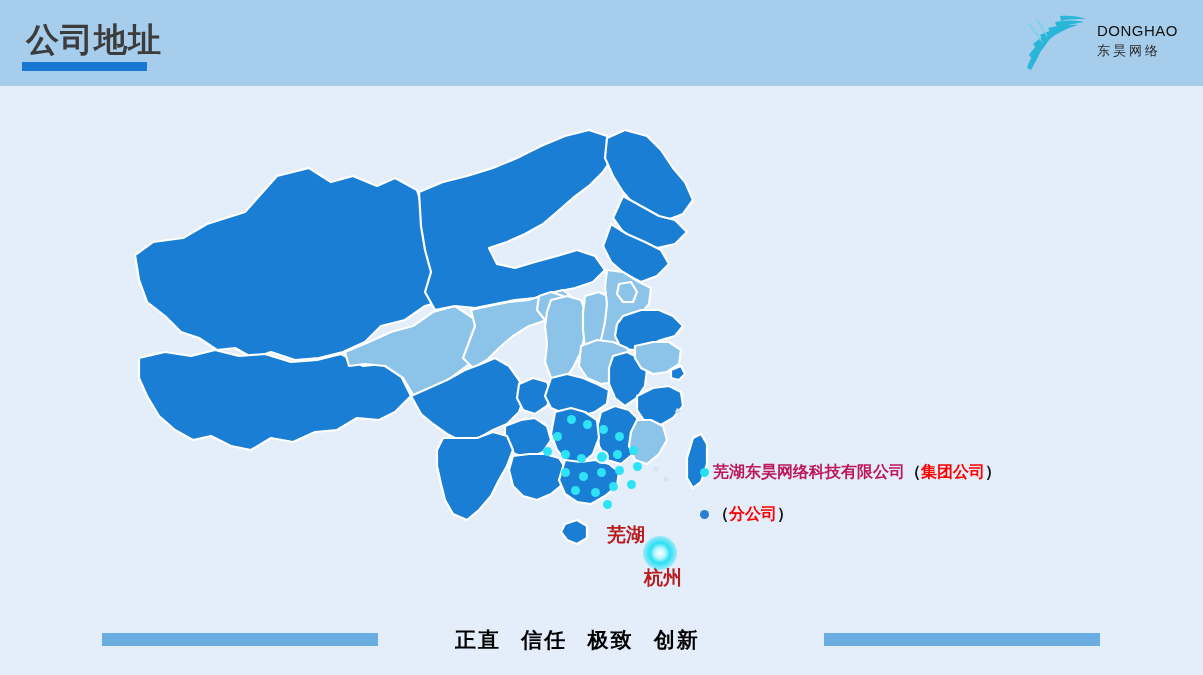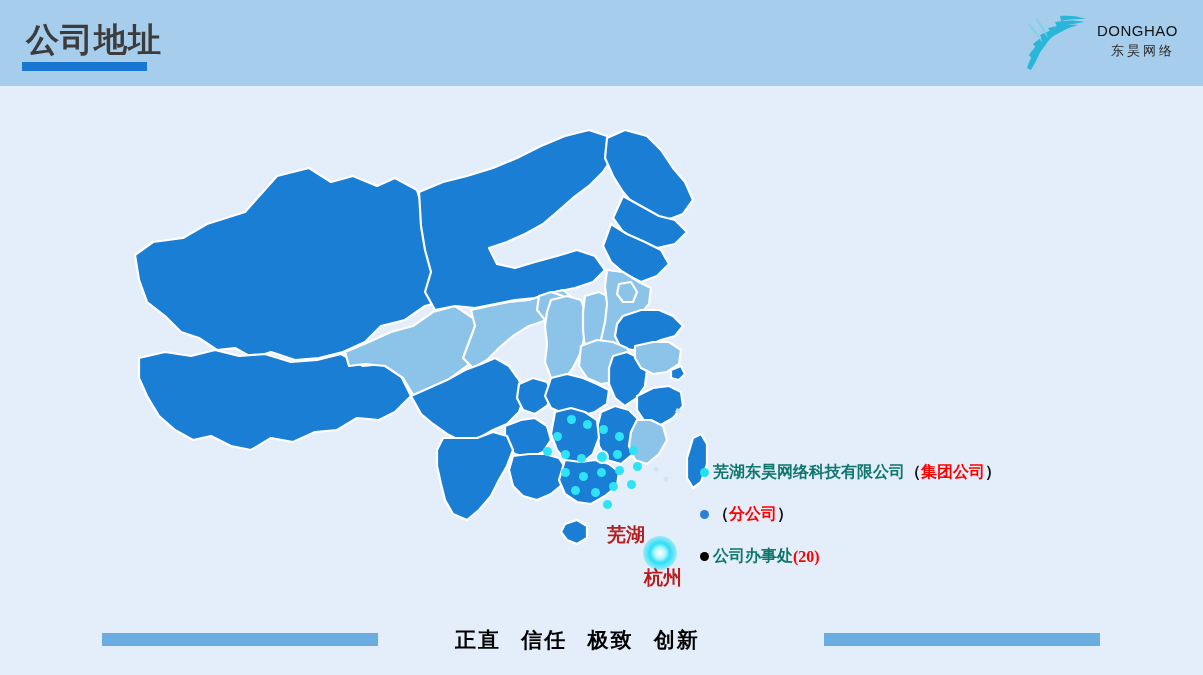--- a/index.html
+++ b/index.html
@@ -32,21 +32,21 @@
   
   #logo { position: absolute; right: 18px; top: 8px; width: 170px; height: 66px; }
   #logo-fan { position: absolute; left: 0; top: 0; width: 80px; height: 66px; }
   #logo-text { position: absolute; left: 82px; top: 12px; width: 92px; }
   #logo-en {
     font-size: 15px; font-weight: normal; color: #111;
     letter-spacing: 0.5px; line-height: 22px;
   }
   #logo-cn {
     font-size: 13px; color: #2a2a2a; letter-spacing: 3px;
-    text-align: center; line-height: 18px;
+    line-height: 18px;
   }
 
   
   #map-wrap {
     position: absolute; left: 95px; top: 120px;
     width: 620px; height: 500px;
   }
   #map-svg { display: block; width: 620px; height: 500px; }
 
   .city-label {
@@ -80,21 +80,21 @@
   .legend-row {
     display: flex; align-items: center;
     margin-bottom: 21px; white-space: nowrap;
   }
   .legend-bullet {
     width: 9px; height: 9px; border-radius: 50%;
     margin-right: 4px; flex: 0 0 auto;
   }
   .legend-text {
     font-family: Liberation Serif, serif;
-    font-size: 16px; font-weight: bold; color: #0f766e;
+    font-size: 16px; font-weight: bold; color: #be185d;
   }
   .legend-tag {
     font-family: Liberation Serif, serif;
     font-size: 16px; font-weight: bold; color: #ff0000;
   }
   .paren { color: #111; font-weight: bold; font-size: 16px; }
 
   
   #footer-bar-left {
     position: absolute; left: 102px; top: 633px;
@@ -248,25 +248,20 @@
     <span class="paren">（</span>
     <span class="legend-tag">集团公司</span>
     <span class="paren">）</span>
   </div>
   <div class="legend-row">
     <span class="legend-bullet" style="background:#2b7fd4;"></span>
     <span class="paren">（</span>
     <span class="legend-tag">分公司</span>
     <span class="paren">）</span>
   </div>
-  <div class="legend-row">
-    <span class="legend-bullet" style="background:#000000;"></span>
-    <span class="legend-text">公司办事处</span>
-    <span class="legend-tag">(20)</span>
-  </div>
 </div>
 
 <div id="footer-bar-left"></div>
 <div id="slogan">
   <span>正直</span>
   <span>信任</span>
   <span>极致</span>
   <span>创新</span>
 </div>
 <div id="footer-bar-right"></div>

